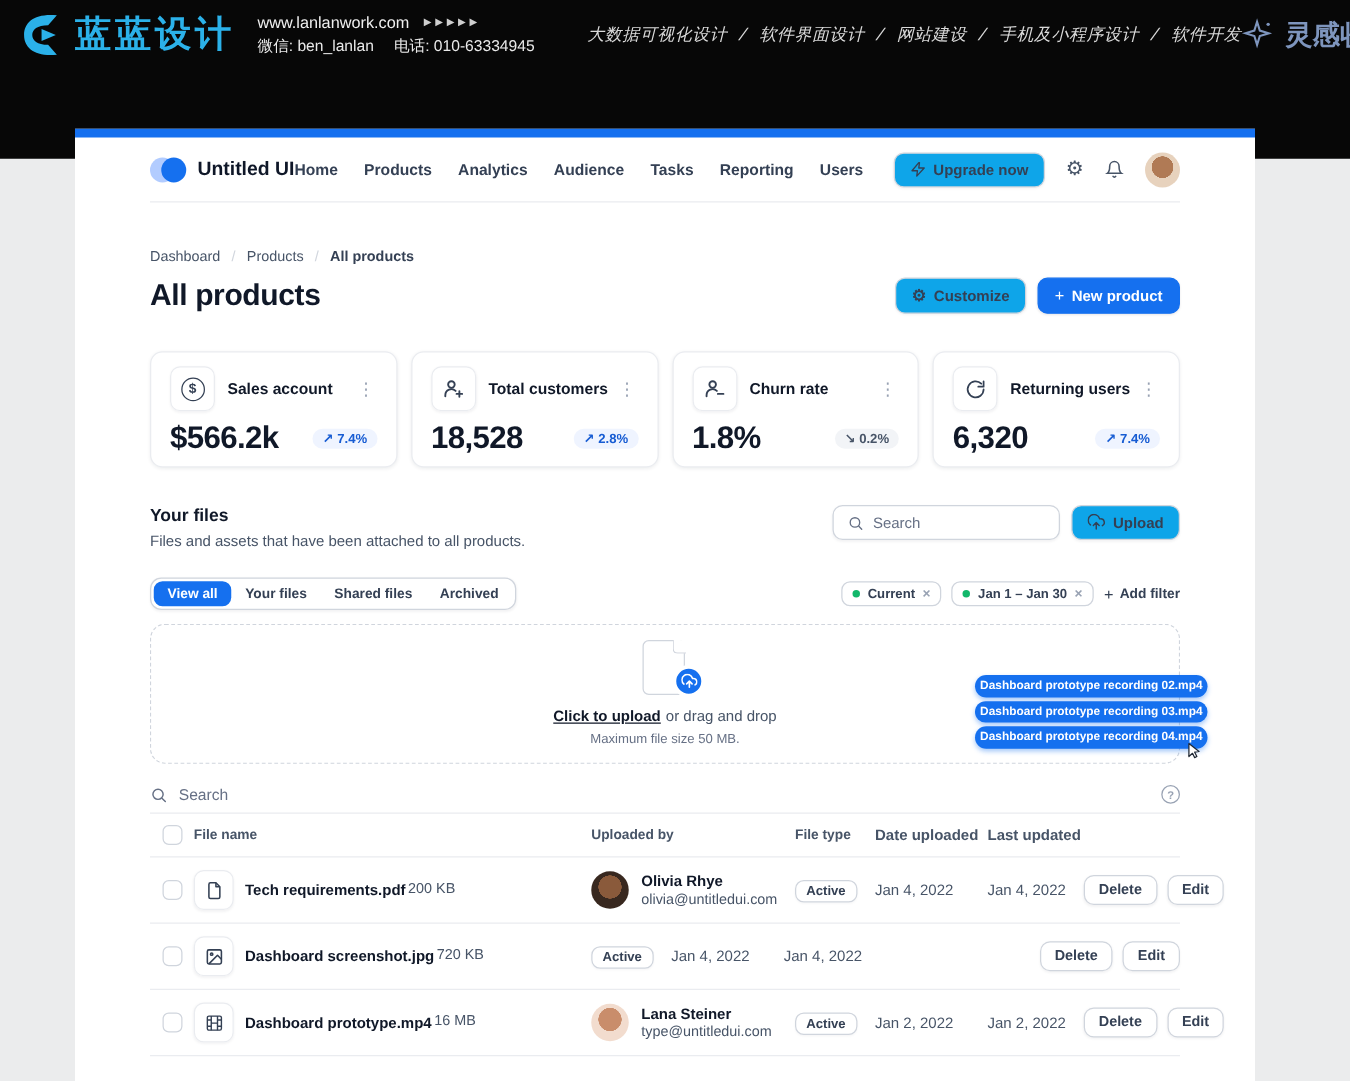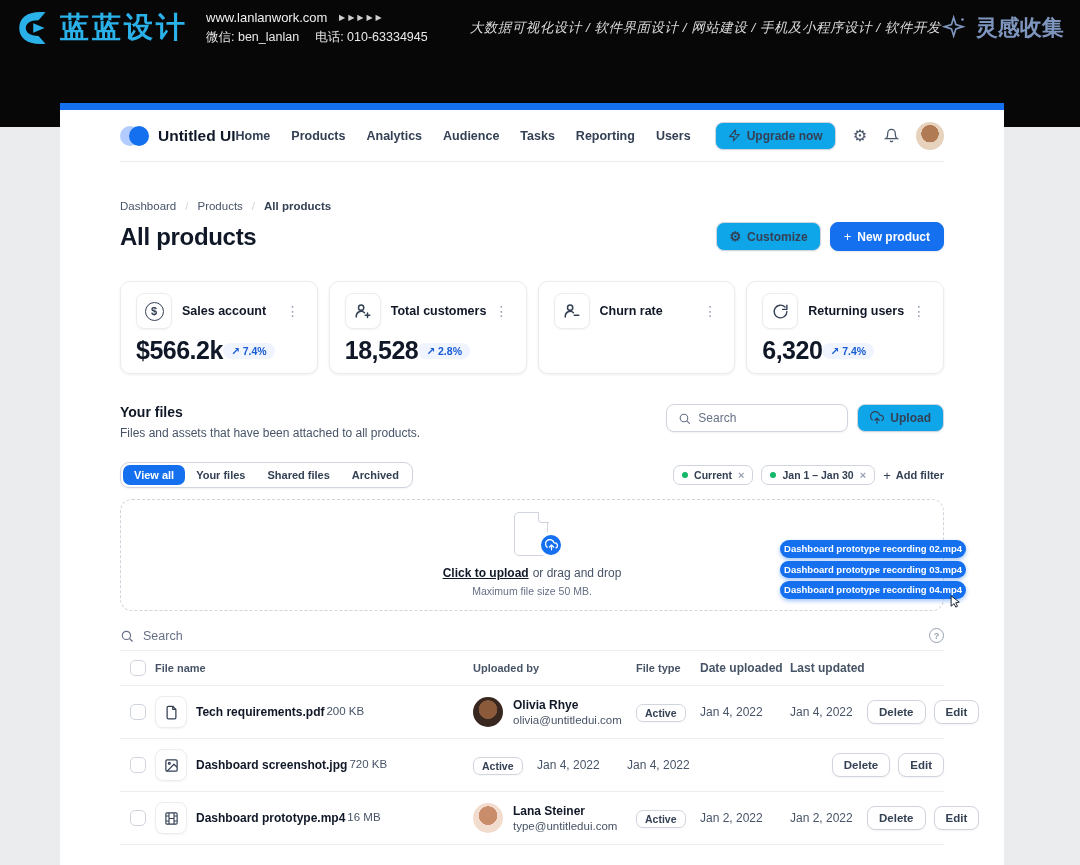--- a/index.html
+++ b/index.html
@@ -8,21 +8,21 @@
 
   
   .top-black{position:absolute;top:0;left:0;width:1080px;height:127px;background:#070707}
   .banner{height:55px;display:flex;align-items:center;padding:0 14px;color:#eee}
   .logo-mark{width:42px;height:42px;display:inline-flex;flex:none}
   .logo-text{font-size:29px;font-weight:700;color:#2bb1e9;letter-spacing:3px;margin-left:4px;white-space:nowrap}
   .contact{margin-left:18px;line-height:1.45;white-space:nowrap}
   .contact .l1{font-size:13px;color:#f0f0f0}
   .contact .l1 .arrows{font-size:8px;letter-spacing:3px;color:#cfcfcf;margin-left:8px;vertical-align:2px}
   .contact .l2{font-size:12.5px;color:#eaeaea;display:flex;gap:16px}
-  .services{margin-left:42px;font-family:Liberation Sans, sans-serif;font-style:italic;font-size:13.5px;color:#dadada;white-space:nowrap;letter-spacing:.5px}
+  .services{margin-left:42px;font-family:Liberation Mono, monospace;font-style:italic;font-size:13.5px;color:#dadada;white-space:nowrap;letter-spacing:.5px}
   .collect{margin-left:auto;margin-right:10px;display:flex;align-items:center;gap:8px;color:#7e95bd;font-family:"Liberation Serif","DejaVu Serif",serif;font-weight:700;font-size:22px;white-space:nowrap;cursor:pointer}
 
   
   .card{position:absolute;left:60px;top:103px;width:944px;height:762px;background:#fff;border-top:7px solid #1570ef;overflow:hidden}
 
   .nav{height:52px;margin:0 60px;display:flex;align-items:center;border-bottom:1px solid #eaecf0}
   .brand{display:flex;align-items:center;cursor:pointer}
   .ulogo{position:relative;width:30px;height:20px;display:inline-block}
   .ulogo .c1{position:absolute;left:0;top:0;width:20px;height:20px;border-radius:50%;background:#b2ccff}
   .ulogo .c2{position:absolute;left:9px;top:0;width:20px;height:20px;border-radius:50%;background:#1570ef}
@@ -48,21 +48,21 @@
   .title-row h1{font-size:24px;font-weight:700;color:#101828;letter-spacing:-.3px}
   .title-actions{display:flex;gap:9px}
 
   .stats{margin:30px 60px 0;display:flex;gap:11px}
   .stat-card{flex:1;height:93px;border:1px solid #eaecf0;border-radius:10px;background:#fff;box-shadow:0 1px 3px rgba(16,24,40,.07);padding:11px 15px}
   .stat-top{display:flex;align-items:center}
   .stat-icon{width:36px;height:36px;border:1px solid #eaecf0;border-radius:8px;display:inline-flex;align-items:center;justify-content:center;color:#344054;box-shadow:0 1px 2px rgba(16,24,40,.05);flex:none}
   .ic-dollar{width:19px;height:19px;border:1.6px solid #344054;border-radius:50%;display:inline-flex;align-items:center;justify-content:center;font-size:11px;font-weight:700;color:#344054}
   .stat-label{margin-left:10px;font-size:12.5px;font-weight:700;color:#101828}
   .stat-dots{margin-left:auto;color:#98a2b3;font-size:14px;cursor:pointer;line-height:1;padding:0 2px}
-  .stat-bottom{margin-top:7px;display:flex;align-items:center;}
+  .stat-bottom{margin-top:7px;display:flex;align-items:center;justify-content:space-between}
   .stat-value{font-size:25px;font-weight:700;color:#101828;letter-spacing:-.5px}
   .badge{display:inline-flex;align-items:center;gap:3px;border-radius:999px;padding:2px 8px;font-size:10.5px;font-weight:700}
   .badge.up{background:#eff4ff;color:#175cd3}
   .badge.down{background:#f2f4f7;color:#475467}
 
   .files-head{margin:30px 60px 0;display:flex;justify-content:space-between;align-items:flex-start}
   .files-head h3{font-size:14px;font-weight:700;color:#101828}
   .files-head p{margin-top:6px;font-size:12px;color:#475467}
   .files-actions{display:flex;gap:9px}
   .search-box{display:flex;align-items:center;gap:7px;border:1px solid #d0d5dd;border-radius:8px;padding:0 11px;height:28px;width:182px;background:#fff;box-shadow:0 1px 2px rgba(16,24,40,.05);color:#667085}
@@ -262,20 +262,27 @@
         <span class="stat-icon">
           <svg viewBox="0 0 24 24" width="18" height="18" fill="none" stroke="#344054" stroke-width="2" stroke-linecap="round">
               <circle cx="9.5" cy="7.5" r="3.5"></circle>
               <path d="M3 20v-1a6.5 6.5 0 0 1 11-4.7"></path>
               <path d="M15 17.5h6"></path>
             </svg>
         </span>
         <span class="stat-label">Churn rate</span>
         <span class="stat-dots">⋮</span>
       </div>
+      <div class="stat-bottom">
+        <span class="stat-value">1.8%</span>
+        <span class="badge down">
+            <span>↘</span>
+            <span>0.2%</span>
+          </span>
+      </div>
     </div>
 
     <div class="stat-card">
       <div class="stat-top">
         <span class="stat-icon">
           <svg viewBox="0 0 24 24" width="17" height="17" fill="none" stroke="#344054" stroke-width="2" stroke-linecap="round" stroke-linejoin="round">
               <path d="M21 12a9 9 0 1 1-2.64-6.36"></path>
               <path d="M21 3v6h-6"></path>
             </svg>
         </span>

